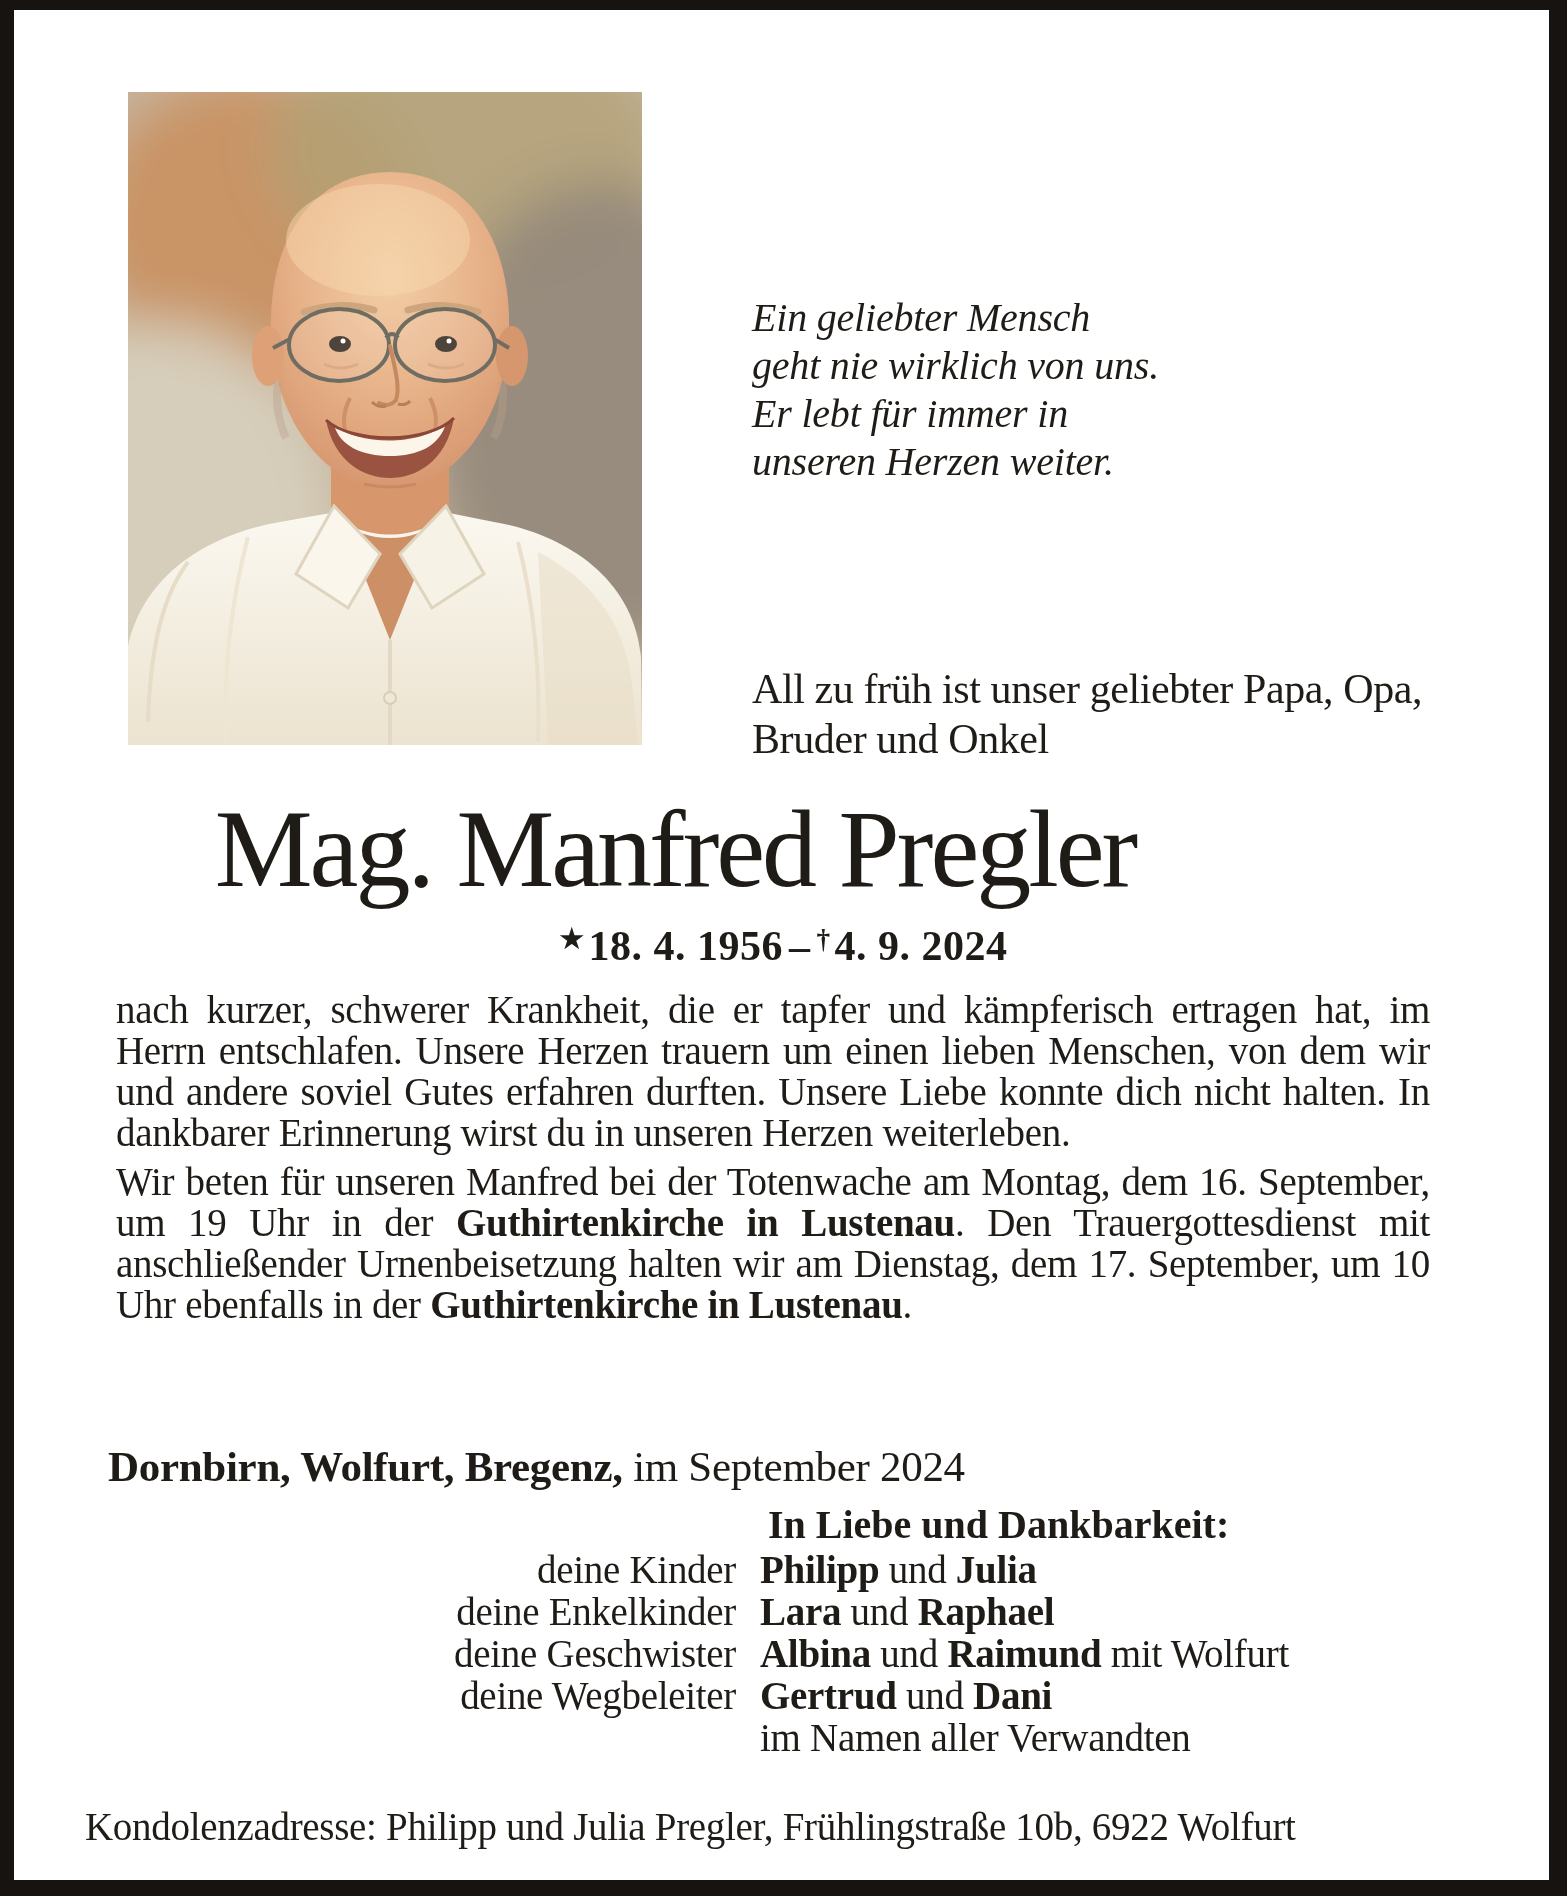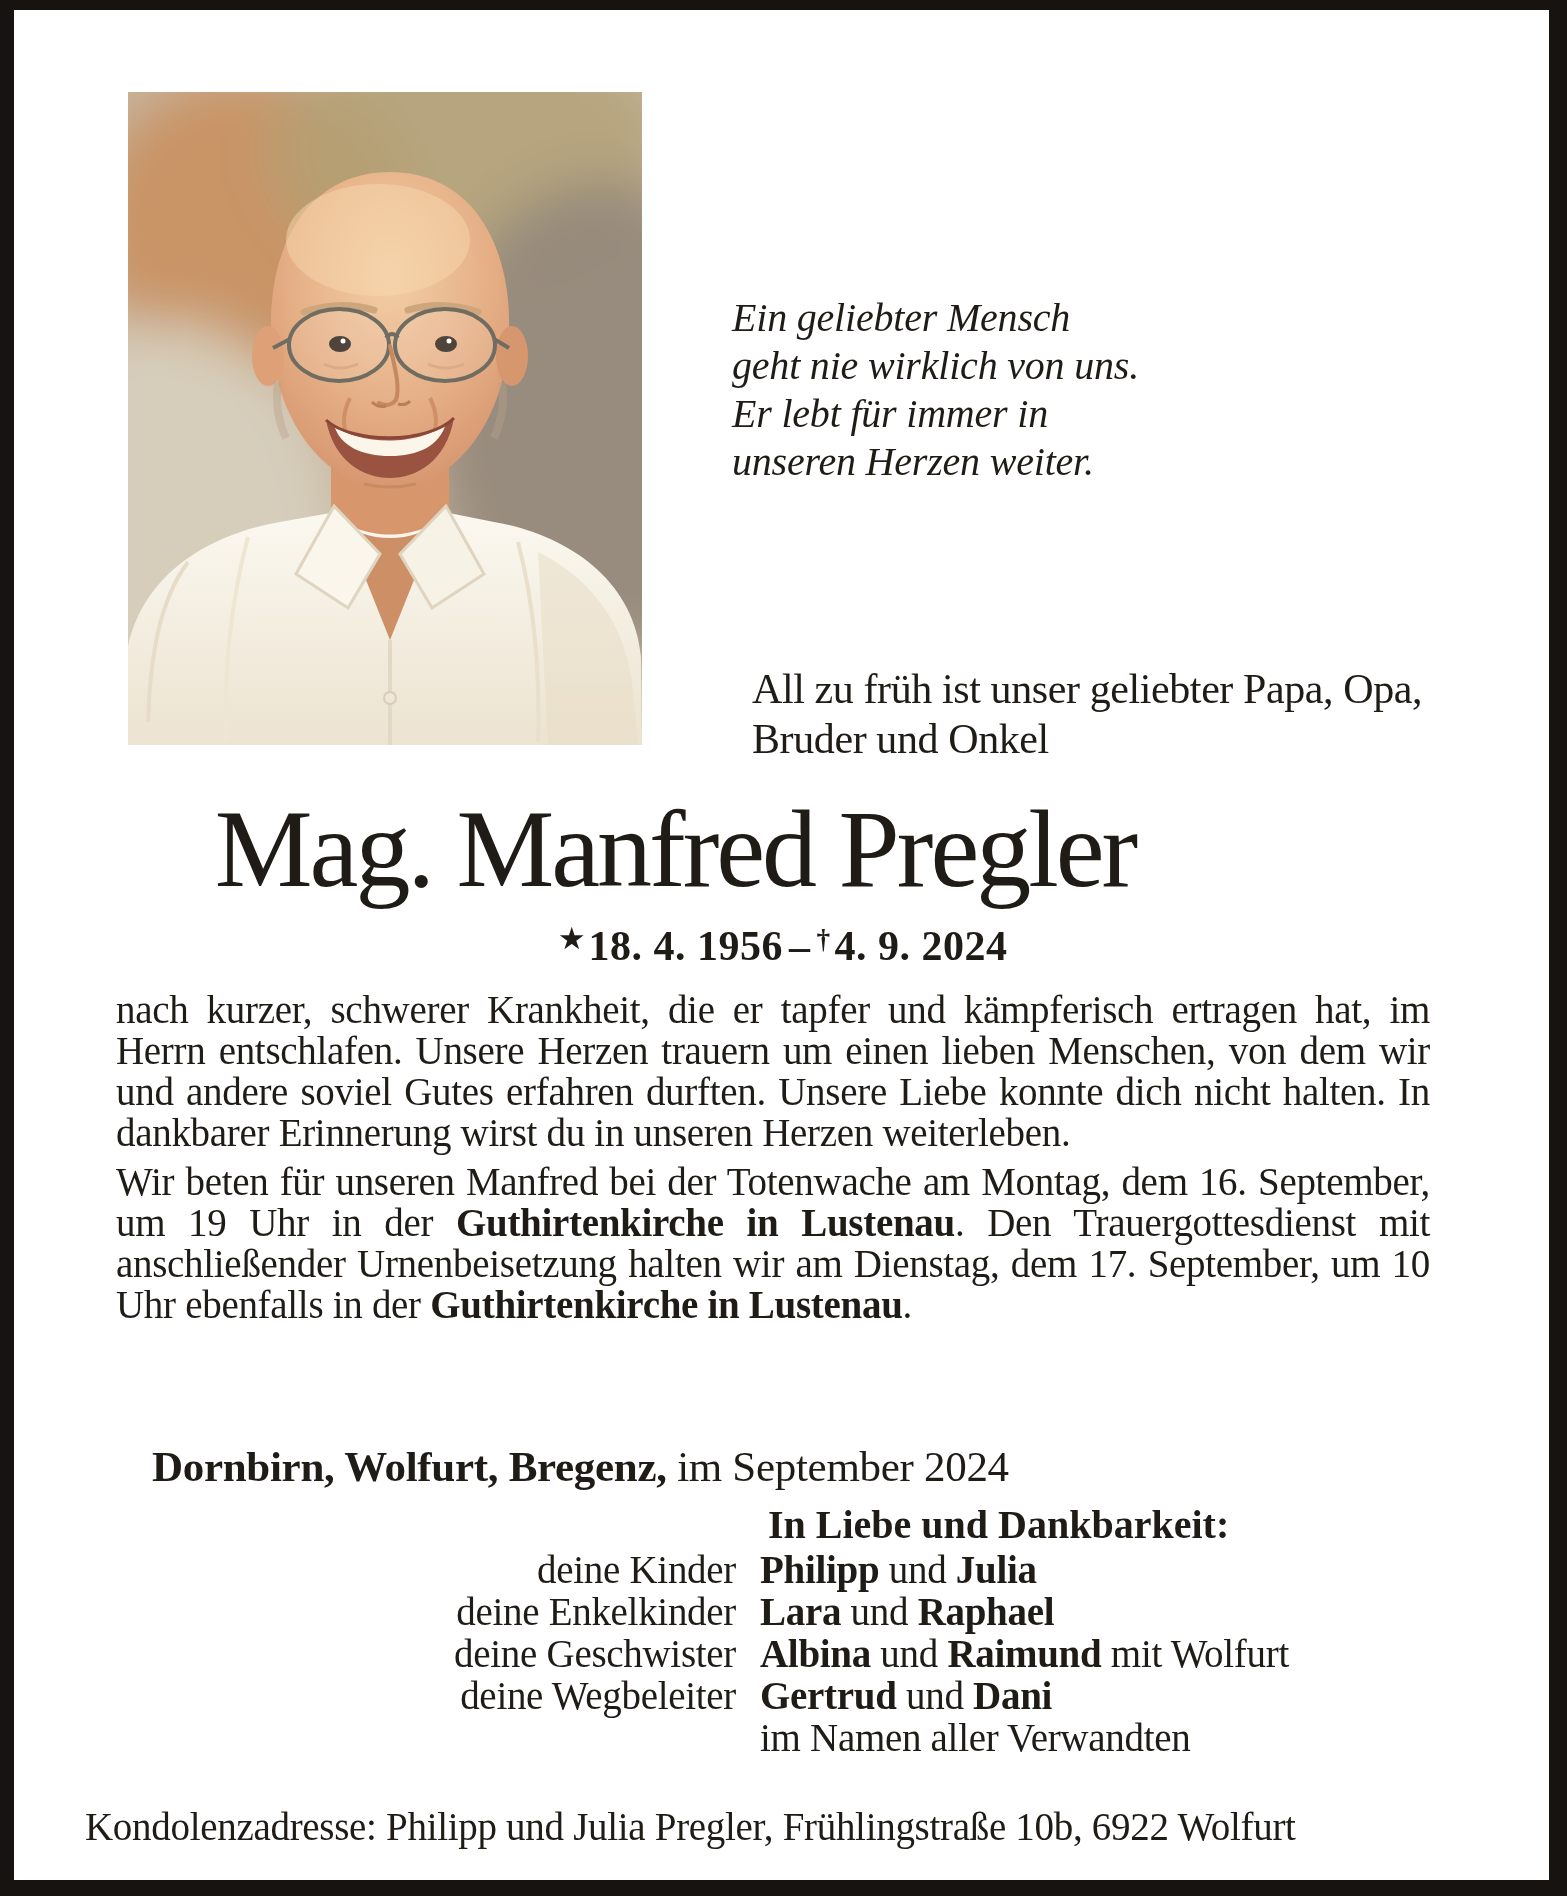--- a/index.html
+++ b/index.html
@@ -5,30 +5,30 @@
   html,body{margin:0;padding:0;background:#3a3a3a;}
   .screen{
     position:relative;width:1567px;height:1896px;
     background:#171310;overflow:hidden;
     font-family:"Liberation Serif", serif;color:#1f1c17;
   }
   .page{position:absolute;left:14px;top:10px;right:18px;bottom:16px;background:#ffffff;}
   .abs{position:absolute;}
   .photo-box{left:128px;top:92px;width:514px;height:653px;}
   .photo-box svg{display:block;width:100%;height:100%;}
-  .poem{left:732px;top:294px;font-style:italic;font-size:40px;line-height:48px;letter-spacing:-0.2px;}
+  .poem{left:752px;top:294px;font-style:italic;font-size:40px;line-height:48px;letter-spacing:-0.2px;}
   .intro{left:752px;top:664px;font-size:42px;line-height:50px;letter-spacing:-0.4px;}
   .headline{left:0;top:790px;width:1350px;text-align:center;font-size:110px;line-height:118px;letter-spacing:-3px;font-weight:400;}
   .dates{left:0;top:922px;width:1567px;text-align:center;font-size:42px;font-weight:700;letter-spacing:0.5px;}
   .dates .sym{font-size:65%;position:relative;top:-12px;padding-right:4px;}
   .dates .sep{padding:0 6px;}
   .bodytext{left:108px;top:981px;width:1330px;font-size:39px;line-height:41px;text-align:justify;letter-spacing:-0.3px;}
   .bodytext p{margin:8px;}
   .dateline{left:108px;top:1442px;font-size:43px;letter-spacing:-0.3px;}
-  .dateline .places{font-weight:700;margin-left:44px;}
+  .dateline .places{font-weight:700;}
   .closing-header{left:768px;top:1501px;font-size:40px;font-weight:bold;}
   .family{left:108px;top:1549px;width:1350px;font-size:39px;line-height:42px;letter-spacing:-0.3px;}
   .family-row{display:flex;}
   .family-label{flex:0 0 628px;text-align:right;padding-right:16px;white-space:nowrap;}
   .family-names{flex:1;text-align:left;white-space:nowrap;margin-left:8px;}
   .family .b{font-weight:700;}
   .bodytext .b{font-weight:700;}
   .condolence{left:85px;top:1804px;width:1420px;font-size:39px;letter-spacing:-0.3px;}
 </style>
 </head>

